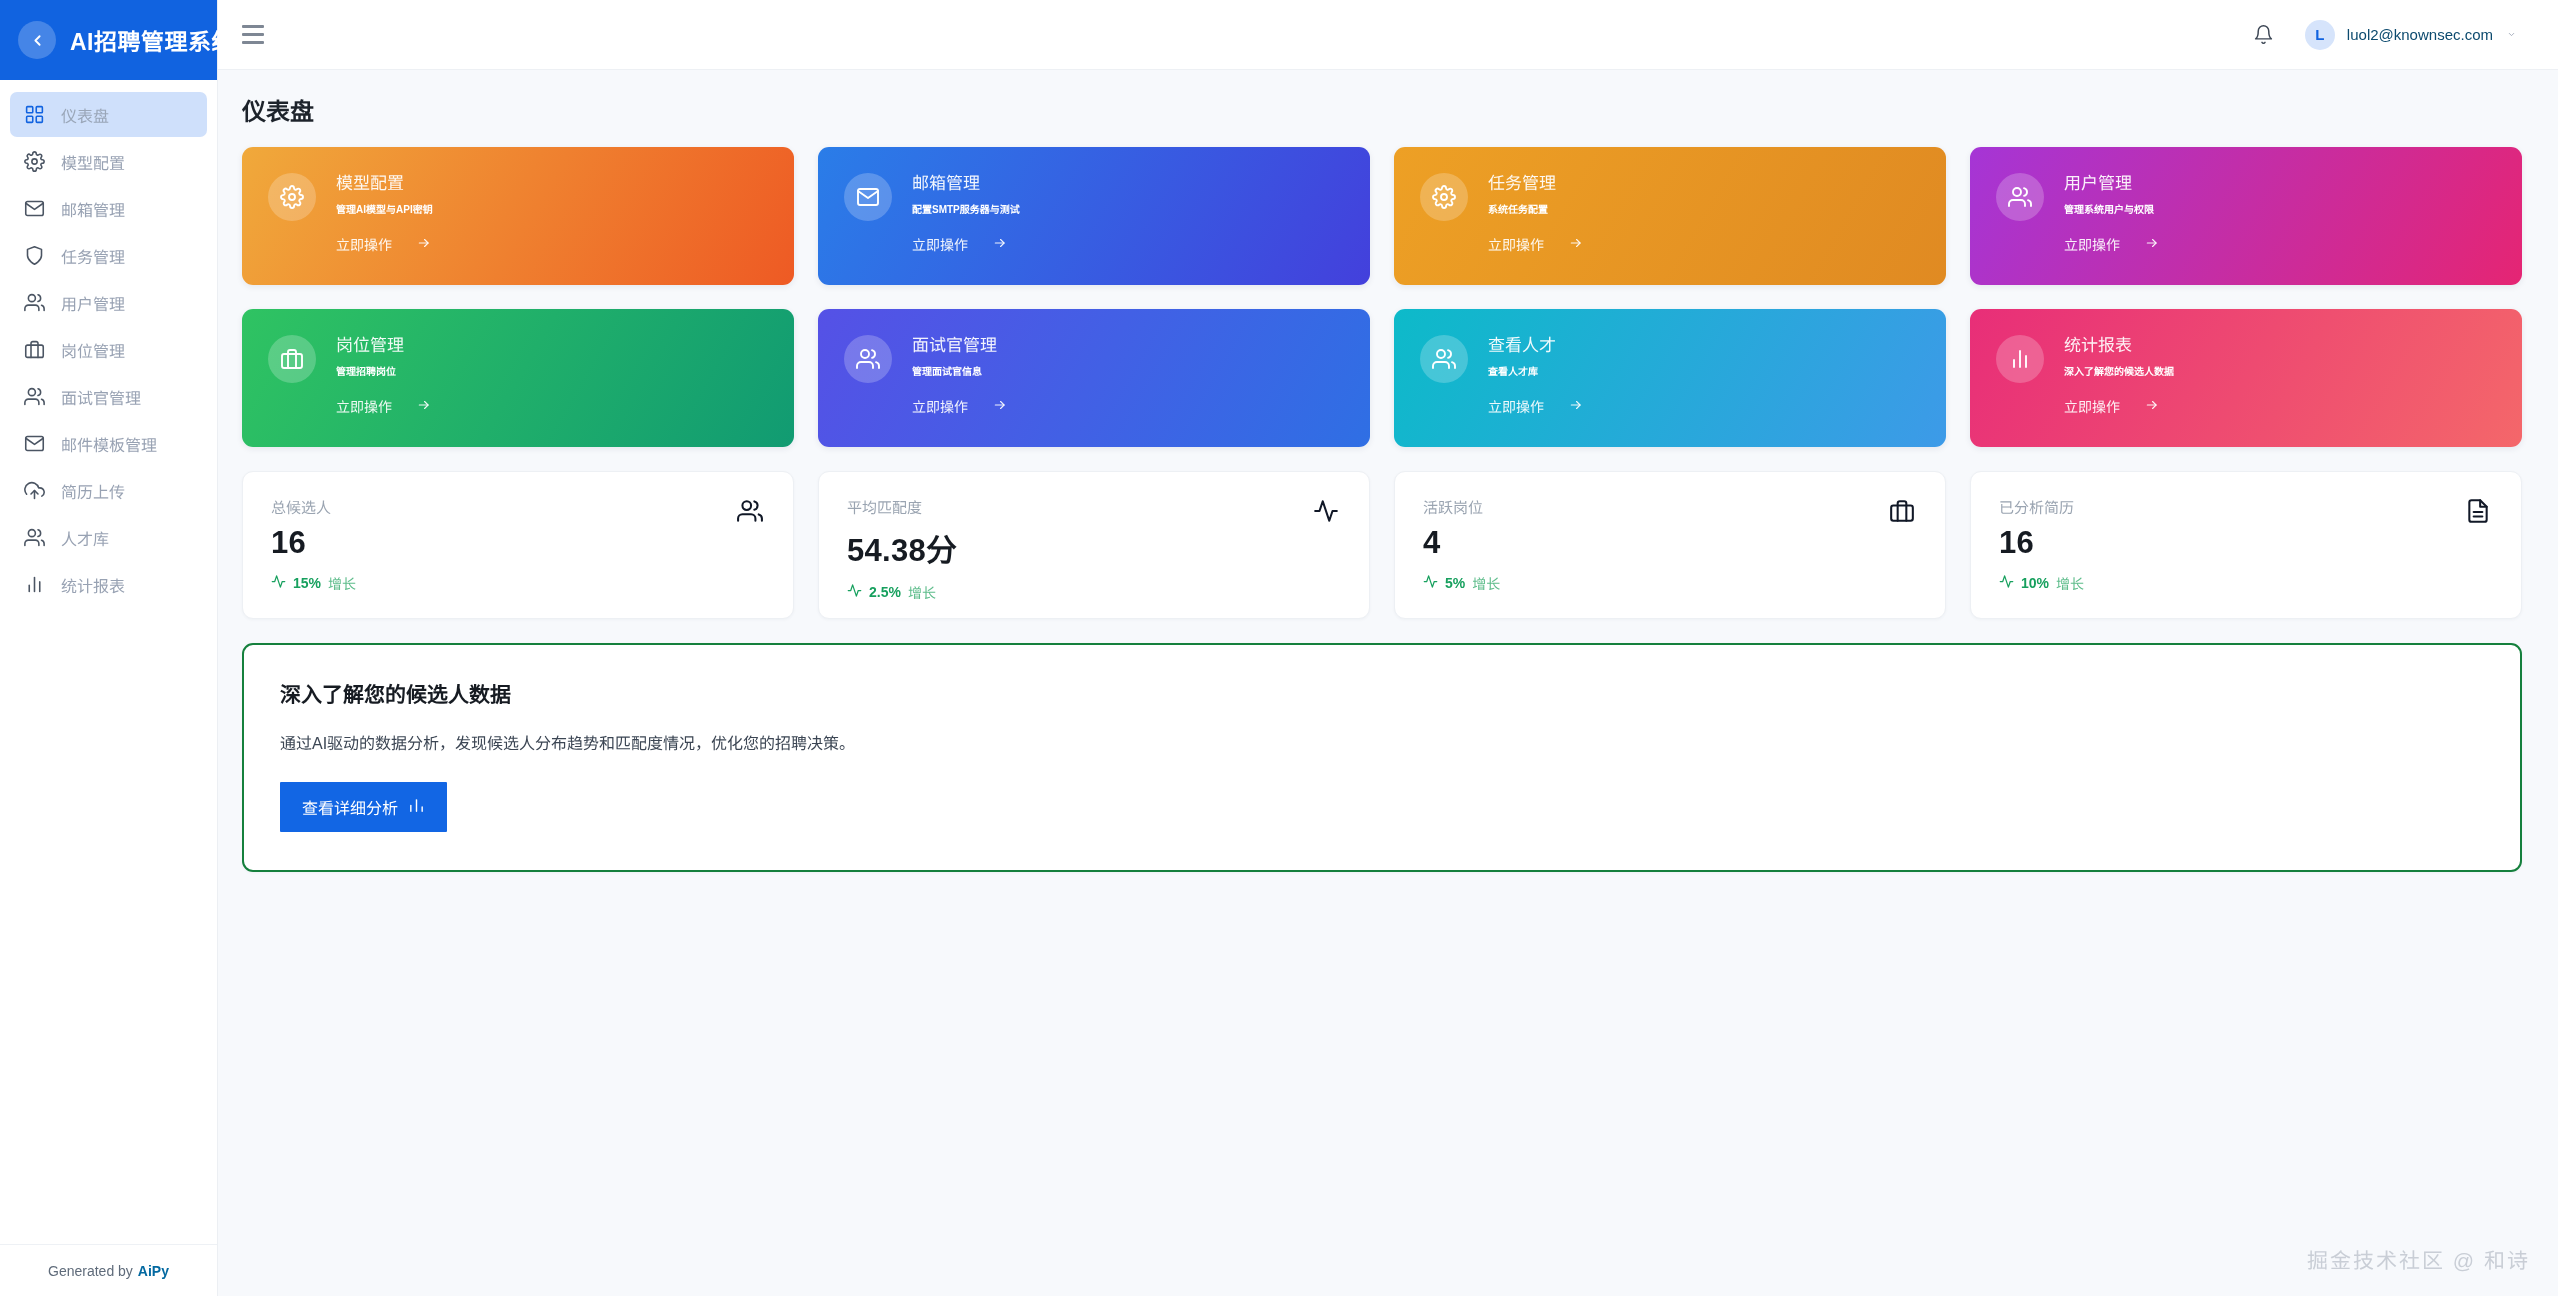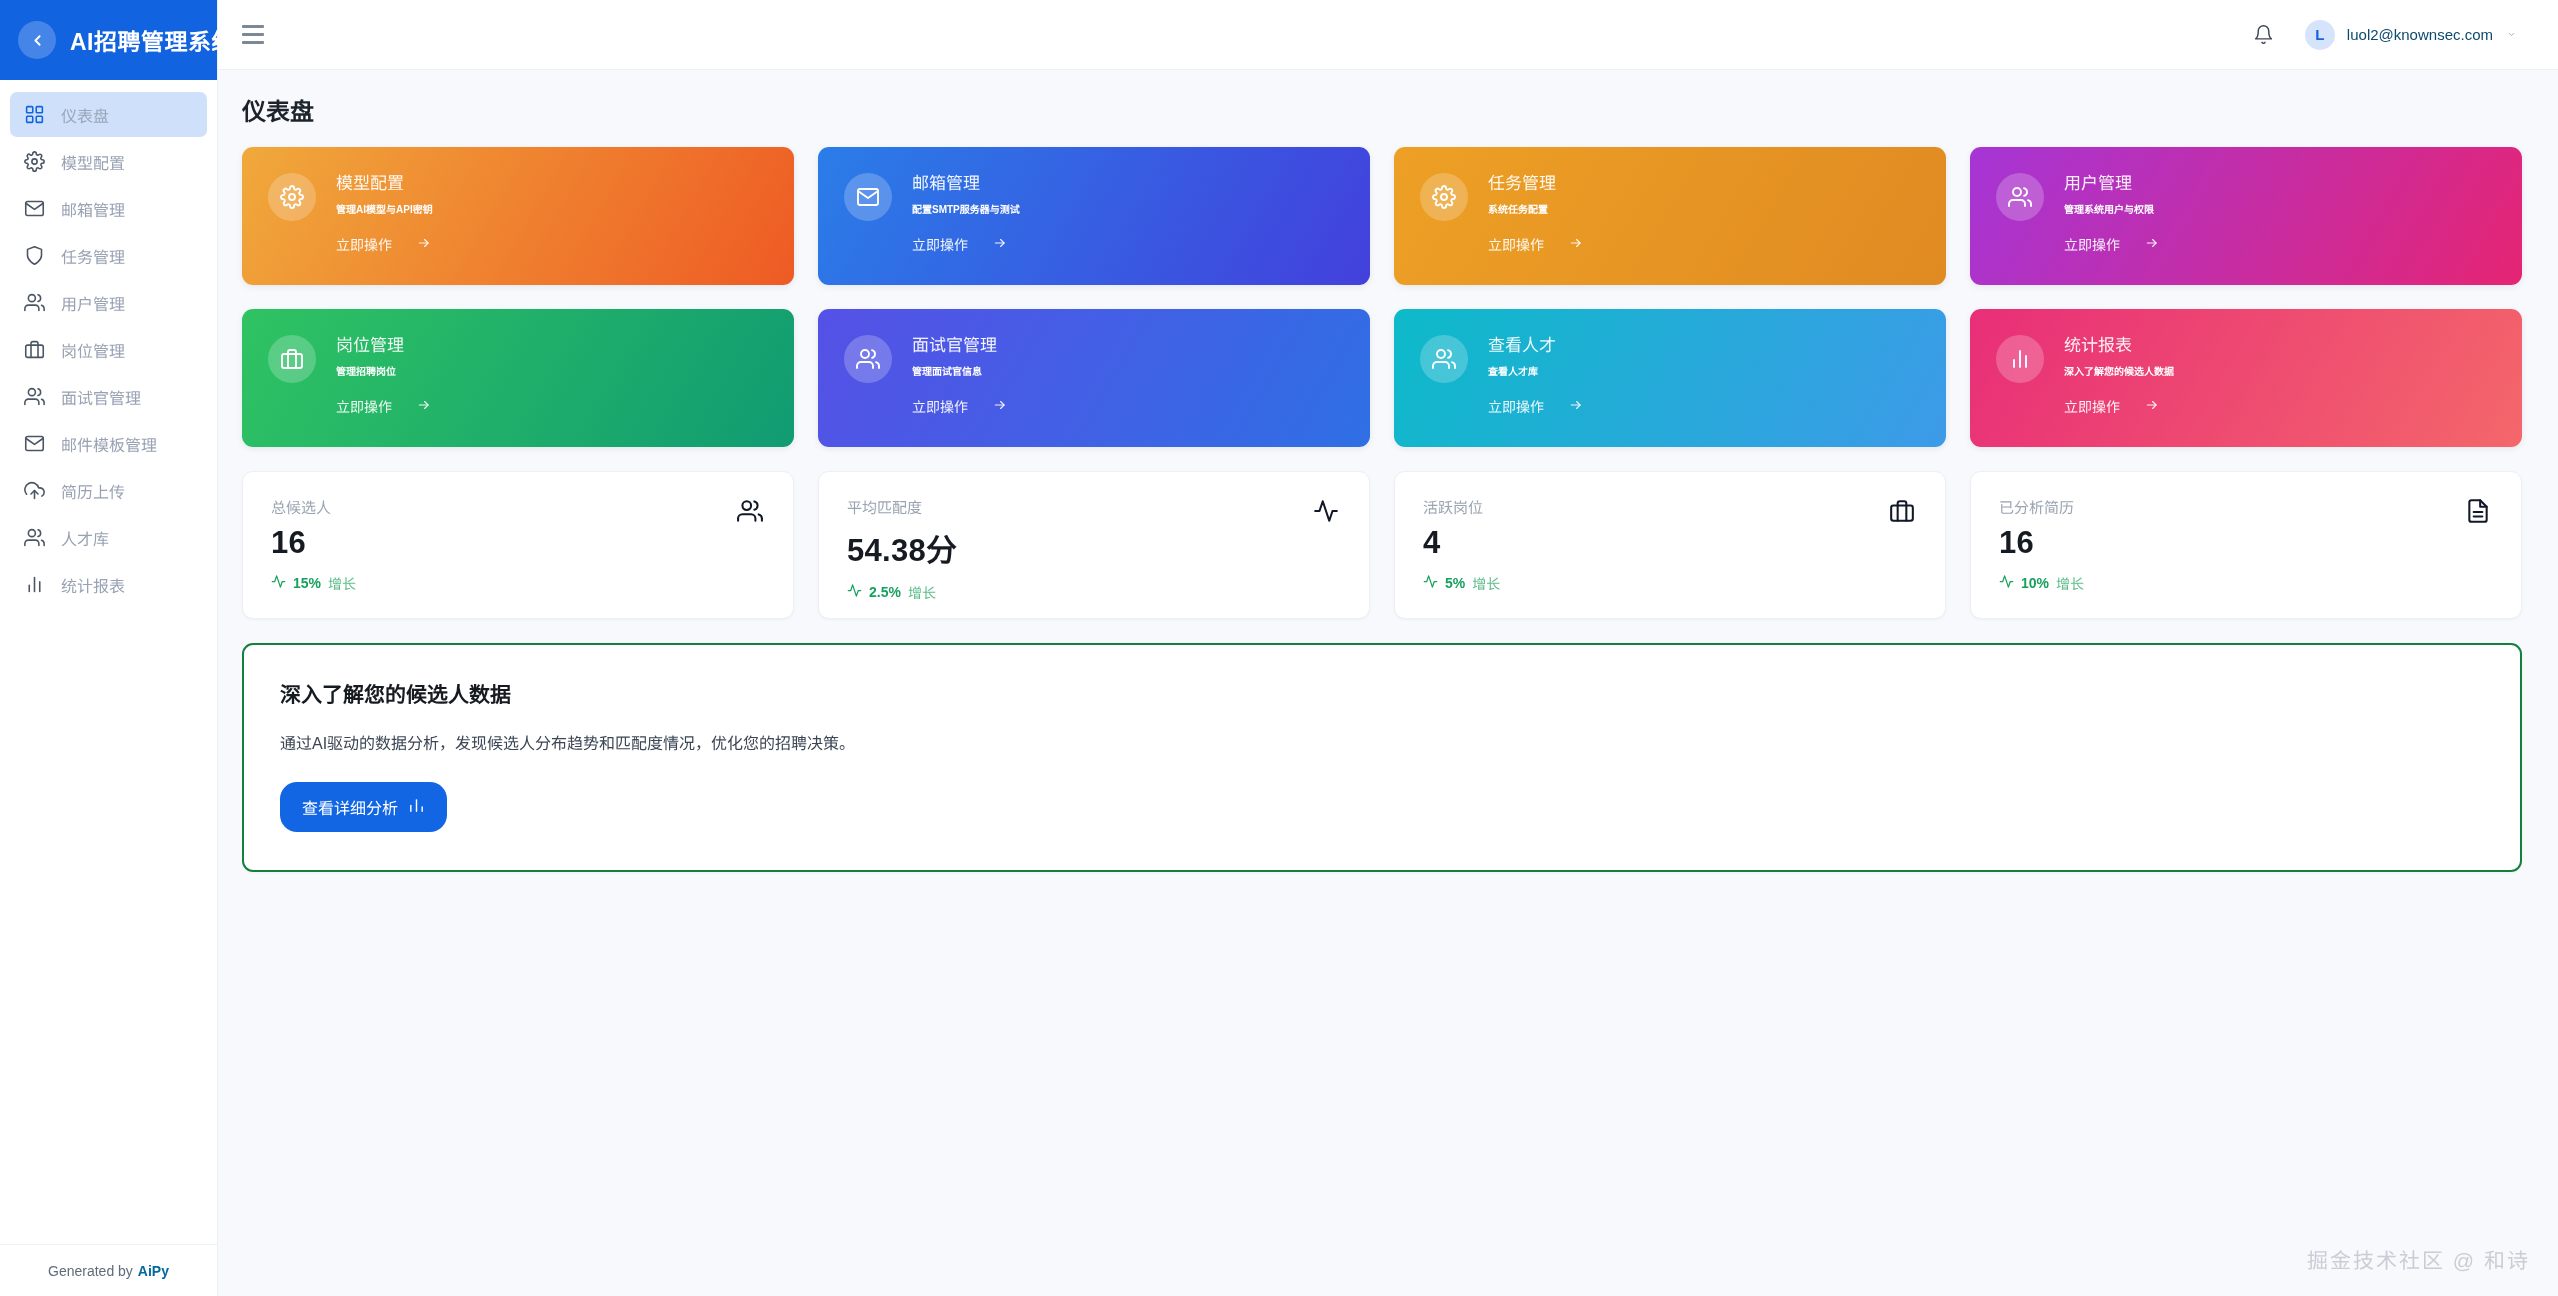--- a/index.html
+++ b/index.html
@@ -119,21 +119,21 @@
   
   .cta-panel {
     margin-top: 24px; background: #fff; border: 2px solid #15803d; border-radius: 11px;
     padding: 33px 36px 38px 36px;
     box-shadow: 0 1px 3px rgba(20,40,80,.04);
   }
   .cta-title { font-size: 21px; font-weight: bold; color: #161b22; }
   .cta-desc { font-size: 16px; color: #3c4654; margin-top: 22px; }
   .cta-btn {
     margin-top: 28px; display: inline-flex; align-items: center; gap: 10px;
-    background: #1266e4; color: #fff; border: none; border-radius: 17px;
+    background: #1266e4; color: #fff; border: none; border-radius: 1px;
     font-size: 16px; padding: 13px 22px; cursor: pointer;
     font-family: inherit;
   }
   .cta-btn svg { width: 17px; height: 17px; }
 
   .watermark {
     position: absolute; right: 28px; bottom: 22px;
     font-size: 21px; color: #c9ced6; letter-spacing: 2px;
     user-select: none; white-space: nowrap;
   }

